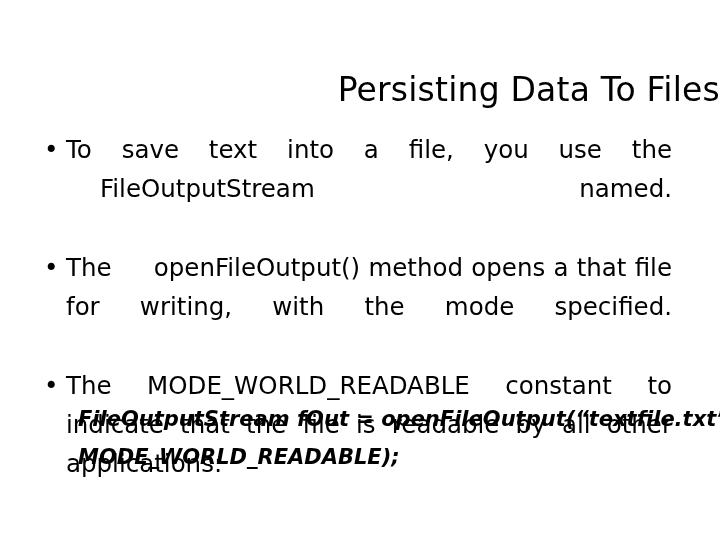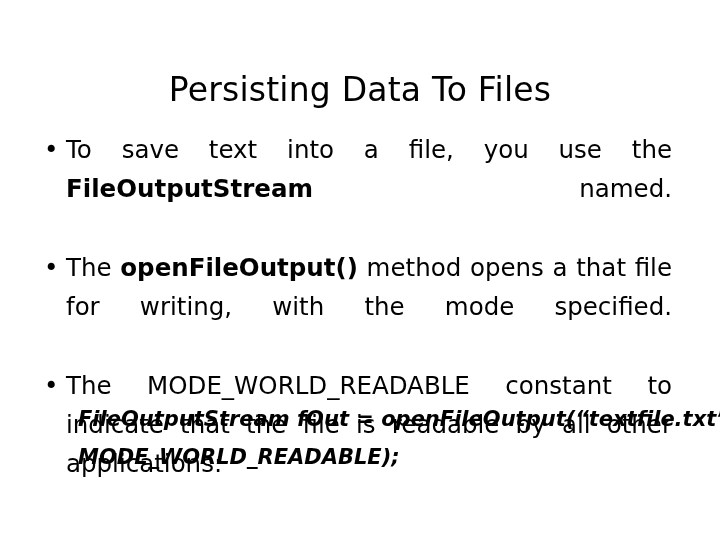--- a/index.html
+++ b/index.html
@@ -21,21 +21,21 @@
     height: 540px;
     background: #ffffff;
   }
 
   
   .slide-title {
     position: absolute;
     left: 0;
     top: 48px;
     width: 720px;
-    text-align: center;
+    text-align: right;
     font-size: 33px;
     font-weight: 400;
     line-height: 40px;
     letter-spacing: 0.2px;
     color: #000000;
     white-space: nowrap;
   }
 
   
   .body-block {
@@ -72,21 +72,22 @@
   }
 
   
   .bullet-text::after {
     content: "";
     display: inline-block;
     width: 100%;
   }
 
   b.em {
-    font-weight: 700;
+    font-weight: 400;
+    margin-left: 34px;
   }
 
   
   .code-block {
     position: absolute;
     left: 78px;
     top: 400px;
     width: 600px;
   }
 

